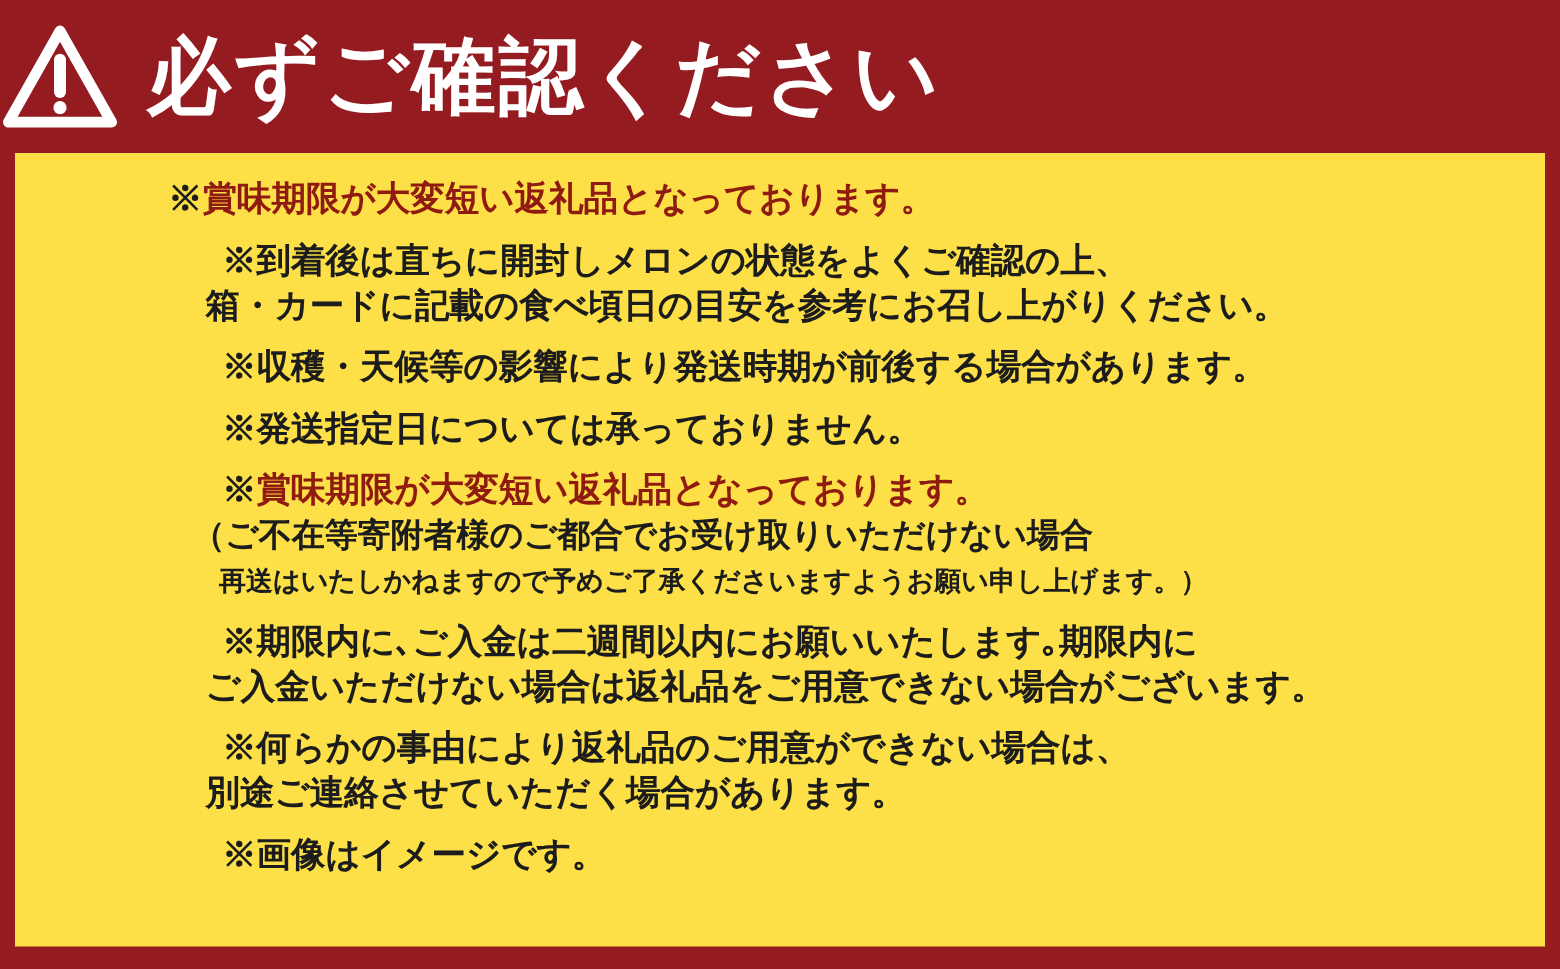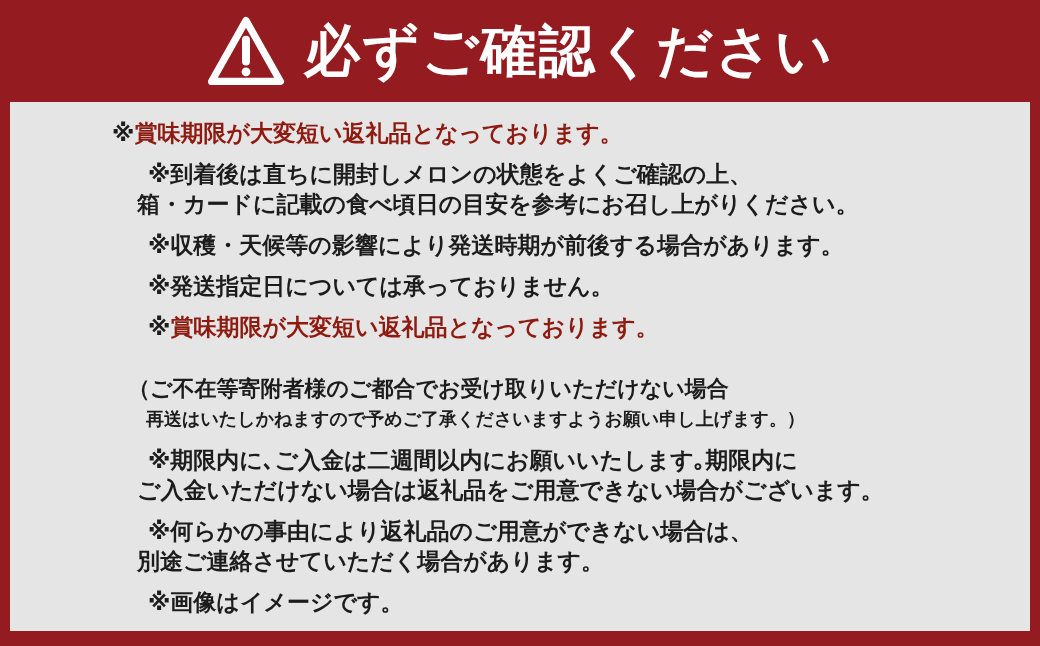--- a/index.html
+++ b/index.html
@@ -13,53 +13,53 @@
     height: 646px;
     background: #941c21;
     overflow: hidden;
   }
   .header {
     position: absolute;
     left: 0; top: 0;
     width: 1040px; height: 102px;
     display: flex;
     align-items: center;
-    justify-content: center;
     gap: 18px;
   }
   .warning-icon-svg { display: block; }
   .header-title {
     color: #ffffff;
     font-size: 56px;
     font-weight: bold;
     letter-spacing: 2px;
     line-height: 1;
     white-space: nowrap;
   }
   .panel {
     position: absolute;
     left: 10px;
     top: 102px;
     width: 1020px;
     height: 529px;
-    background: #e5e5e5;
+    background: #fde047;
+    font-family: Liberation Serif, serif;
   }
   .content {
     padding: 16px 20px 0 102px;
   }
   .line {
     font-size: 23px;
     line-height: 30px;
     font-weight: bold;
     color: #1c1c1c;
     white-space: nowrap;
   }
   .line.para { margin-top: 11px; margin-left: 36px; }
   .line.cont { padding-left: 25px; }
-  .line.paren { padding-left: 16px; font-size: 22px; margin-top: 32px; }
+  .line.paren { padding-left: 16px; font-size: 22px; }
   .line.paren-cont { padding-left: 34px; font-size: 18px; }
   .red { color: #8e1a10; }
   .black { color: #1c1c1c; }
 </style>
 </head>
 <body>
 
 <div class="frame">
 
   <div class="header">

